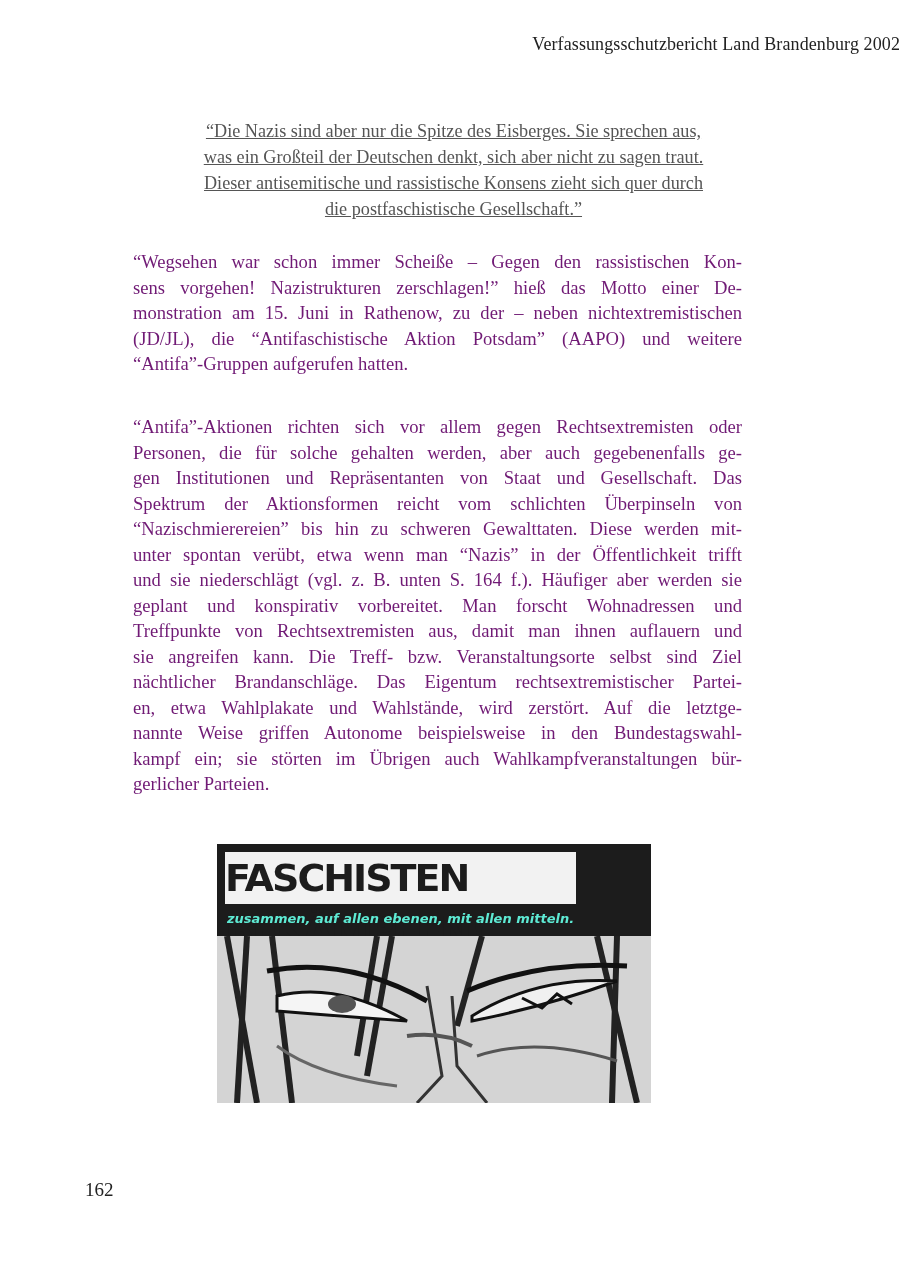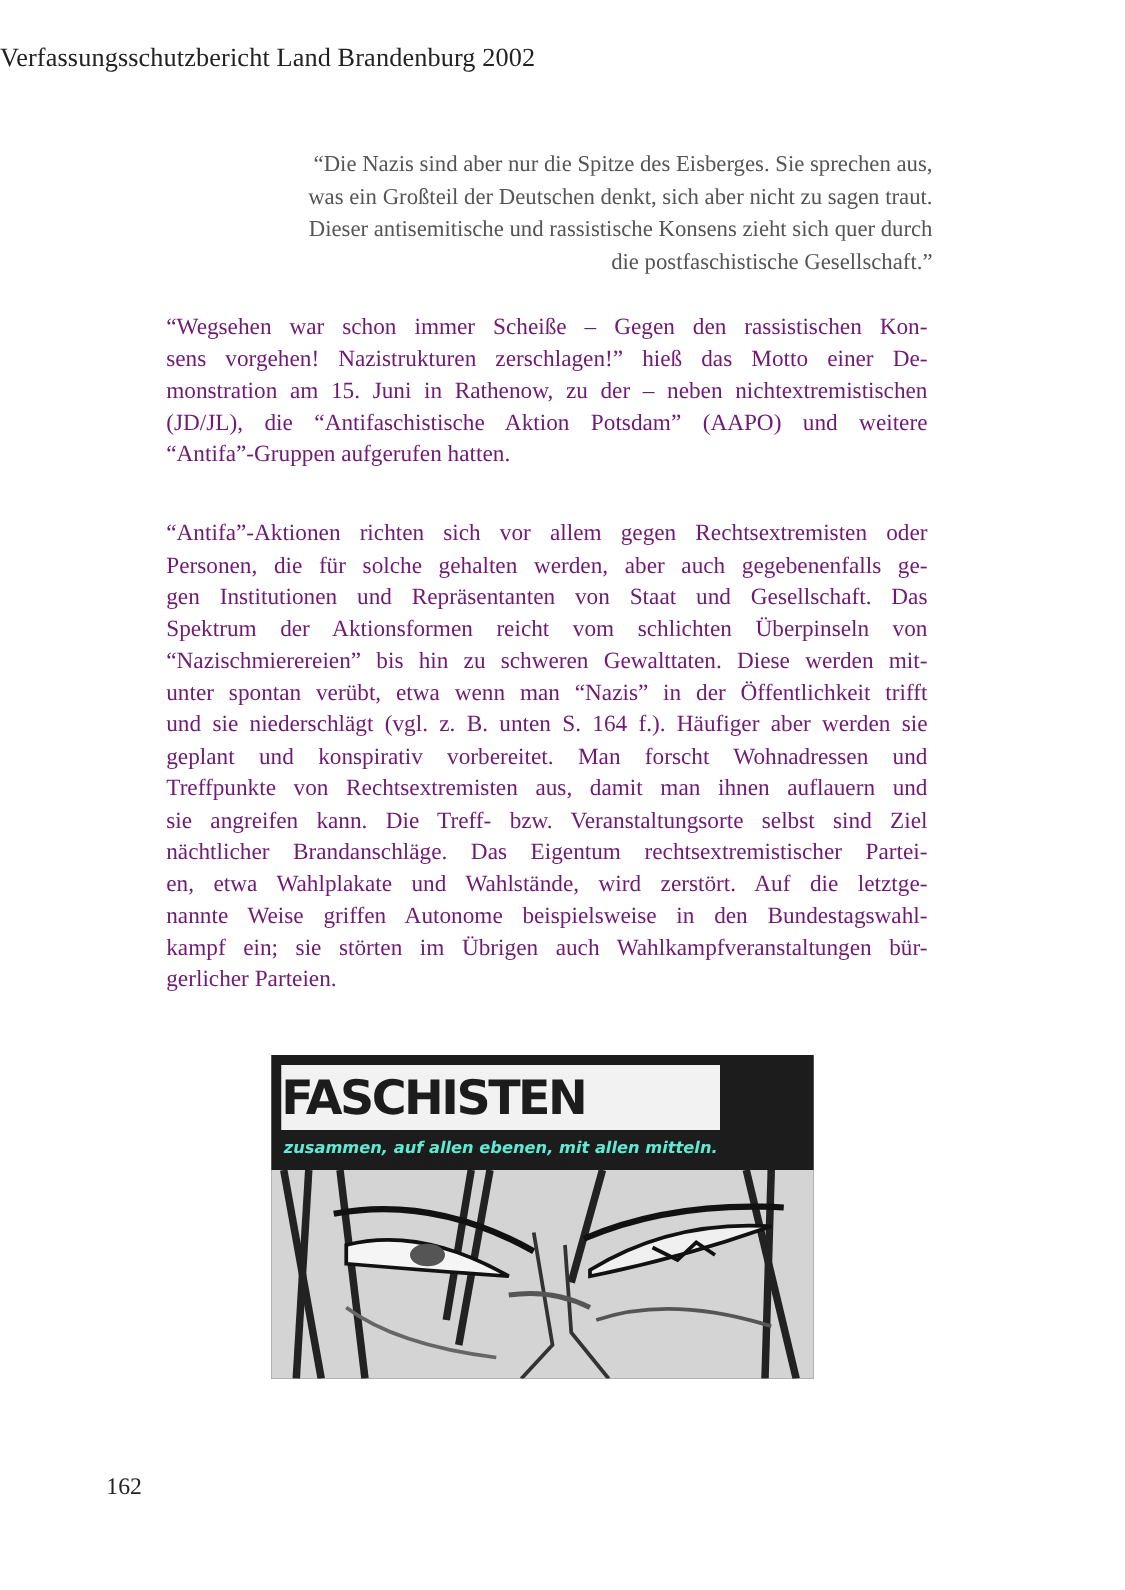--- a/index.html
+++ b/index.html
@@ -1,21 +1,21 @@
 <!DOCTYPE html>
 <html><head>
 <meta charset="utf-8">
 <style>
   html, body { margin: 0; padding: 0; background: #ffffff; }
   body { width: 900px; height: 1272px; position: relative; overflow: hidden;
          font-family: "Liberation Serif", "DejaVu Serif", serif; color: #1a1a1a; }
-  .running-head { position: absolute; top: 34px; left: 0; width: 900px; text-align: left;
-                  font-size: 21px; color: #222; letter-spacing: 0.1px; }
+  .running-head { position: absolute; top: 34px; left: 0; width: 900px; text-align: right;
+                  font-size: 18px; color: #222; letter-spacing: 0.1px; }
   .blockquote { position: absolute; top: 118px; left: 161px; width: 585px;
-                font-size: 18.2px; line-height: 26px; color: #555; text-align: right; margin: 0; }
+                font-size: 18.2px; line-height: 26px; color: #555; text-align: center; margin: 0; text-decoration: underline; }
   .blockquote .ln { display: block; white-space: nowrap; }
   .body-para { position: absolute; left: 131px; width: 609px; font-size: 18.6px;
                line-height: 25.5px; color: #701a75; margin: 2px; }
   .body-para .ln { display: block; white-space: nowrap; text-align: justify; text-align-last: justify; height: 25.5px; }
   .body-para .ln.last { text-align-last: left; }
   #para1 { top: 247px; }
   #para2 { top: 412px; }
   .figure { position: absolute; left: 217px; top: 844px; width: 434px; height: 259px;
             background: #1c1c1c; overflow: hidden; }
   .fig-title { position: absolute; left: 8px; top: 8px; width: 351px; height: 52px;

